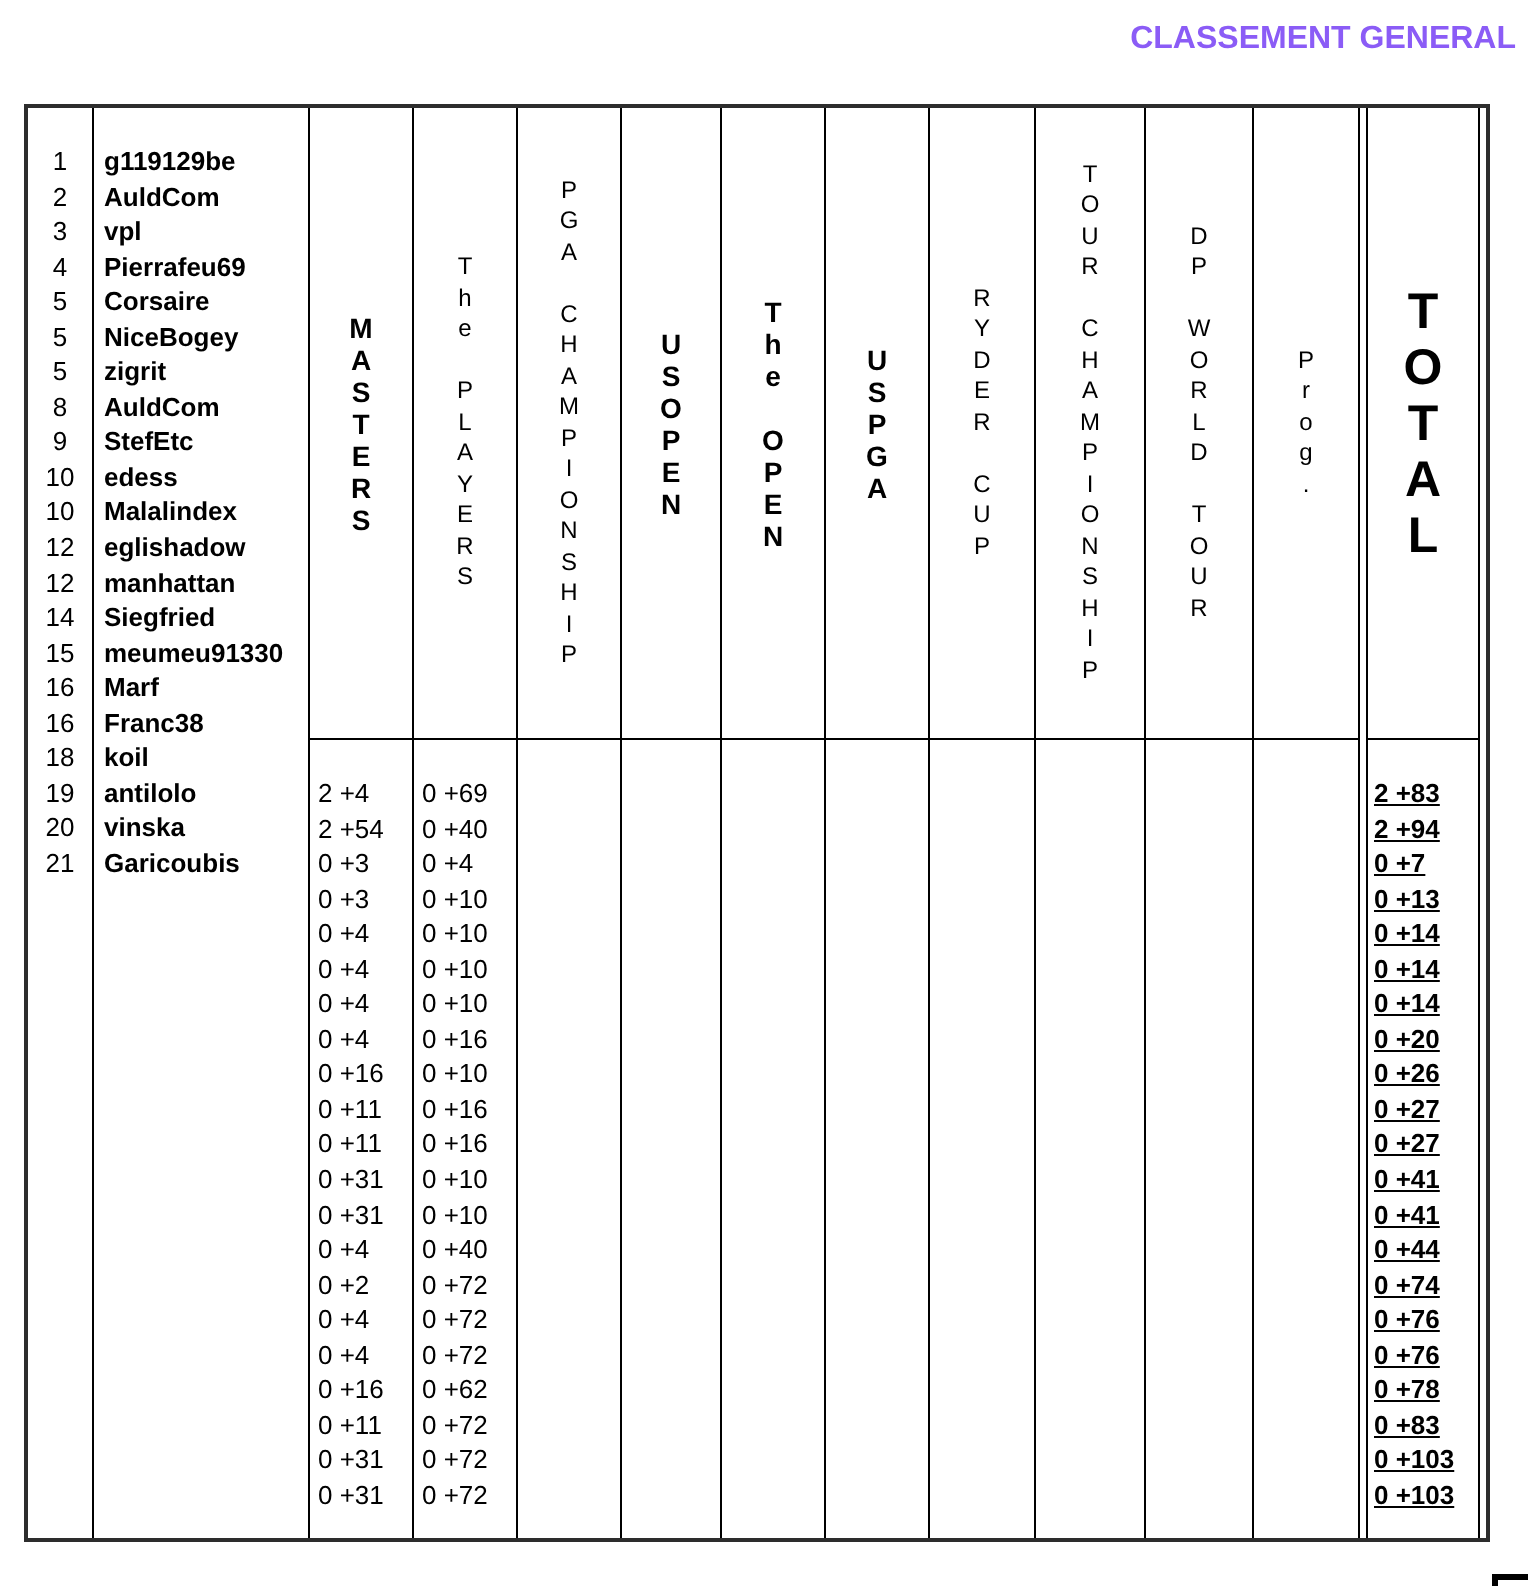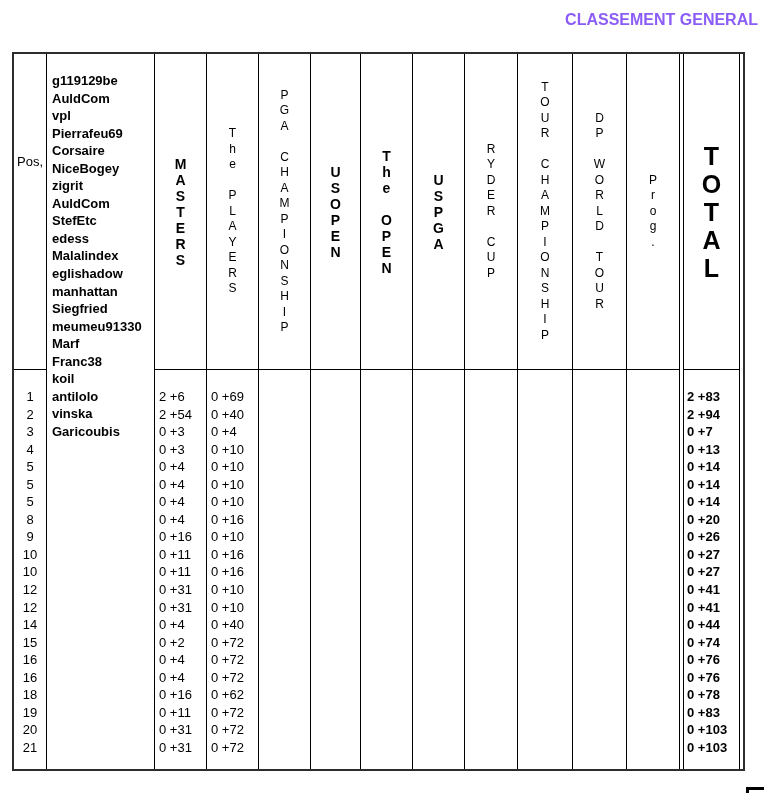--- a/index.html
+++ b/index.html
@@ -94,42 +94,39 @@
   }
   .cell-line {
     font-size: 13px;
     line-height: 17.55px;
     white-space: nowrap;
     overflow: hidden;
   }
   .align-center .cell-line { text-align: center; }
   .name-cell .cell-line { font-weight: bold; padding-left: 5px; }
   .val-cell .cell-line { padding-left: 4px; }
-  .total-col .cell-line { font-weight: bold; padding-left: 3px; }
+  .total-col .cell-line { font-weight: bold; padding-left: 3px; text-decoration: underline; }
   .corner-box {
     position: absolute;
     left: 746px;
     top: 787px;
     width: 40px;
     height: 30px;
     border: 3px solid #000;
     box-sizing: border-box;
     background: #fff;
   }
 </style>
 </head>
 <body>
 
 <h1 class="title">CLASSEMENT GENERAL</h1>
 
 <div class="ranking-table" id="ranking-table">
     <div class="col" style="width: 33px; flex: 0 0 auto;">
-      <div class="col-header horiz">
-        <div class="hdr-label">Pos,</div>
-      </div>
       <div class="col-data align-center">
         <div class="cell-line">1</div>
         <div class="cell-line">2</div>
         <div class="cell-line">3</div>
         <div class="cell-line">4</div>
         <div class="cell-line">5</div>
         <div class="cell-line">5</div>
         <div class="cell-line">5</div>
         <div class="cell-line">8</div>
         <div class="cell-line">9</div>
@@ -176,21 +173,21 @@
       <div class="col-header">
         <div class="vline bold">M</div>
         <div class="vline bold">A</div>
         <div class="vline bold">S</div>
         <div class="vline bold">T</div>
         <div class="vline bold">E</div>
         <div class="vline bold">R</div>
         <div class="vline bold">S</div>
       </div>
       <div class="col-data val-cell">
-        <div class="cell-line">2 +6</div>
+        <div class="cell-line">2 +4</div>
         <div class="cell-line">2 +54</div>
         <div class="cell-line">0 +3</div>
         <div class="cell-line">0 +3</div>
         <div class="cell-line">0 +4</div>
         <div class="cell-line">0 +4</div>
         <div class="cell-line">0 +4</div>
         <div class="cell-line">0 +4</div>
         <div class="cell-line">0 +16</div>
         <div class="cell-line">0 +11</div>
         <div class="cell-line">0 +11</div>

